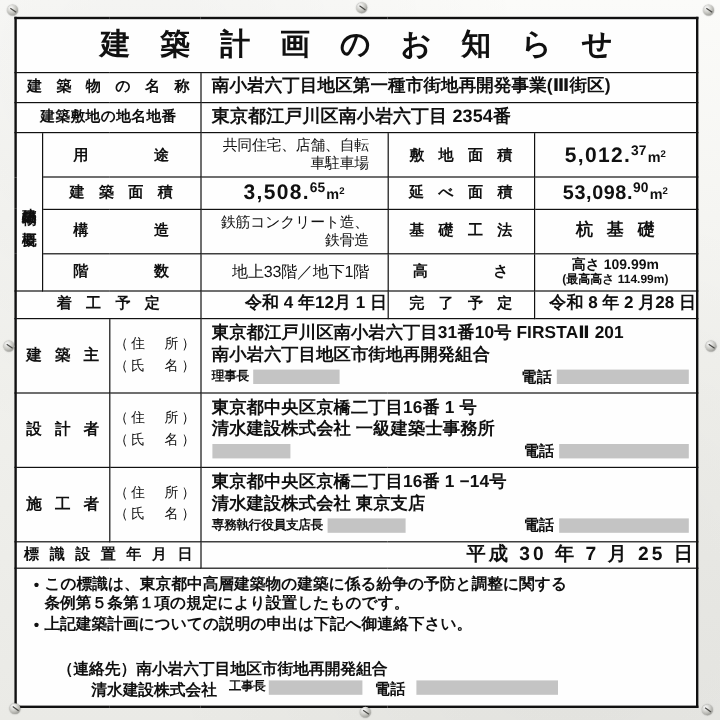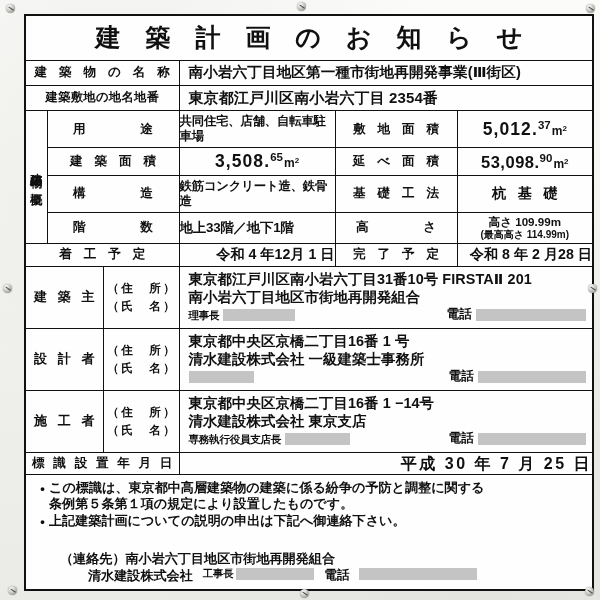--- a/index.html
+++ b/index.html
@@ -53,21 +53,21 @@
   .screw.s-tc { left: 297px; top: 2px; }
   .screw.s-tr { left: 586px; top: 4px; }
   .screw.s-ml { left: 3px;  top: 284px; }
   .screw.s-mr { left: 588px; top: 284px; }
   .screw.s-bl { left: 8px;  top: 586px; }
   .screw.s-bc { left: 300px; top: 589px; }
   .screw.s-br { left: 585px; top: 587px; }
 
   table.notice {
     position: absolute;
-    left: 24px;
+    left: 12px;
     top: 14px;
     width: 568px;
     border-collapse: collapse;
     background: #fefefe;
     table-layout: fixed;
     border: 2.4px solid #111;
     z-index: 2;
   }
   table.notice td {
     border: 1.3px solid #111;
@@ -112,24 +112,24 @@
     letter-spacing: 0.1px;
     margin-left: 12px;
   }
   .val-c {
     text-align: right;
     padding-left: 0 !important;
     font-weight: bold;
   }
   .val-sm {
     font-size: 12.4px;
-    font-weight: 700;
-    text-align: left;
+    font-weight: 400;
+    text-align: right;
     letter-spacing: -0.2px;
-    padding: 3px 0 !important;
+    padding: 3px 15px !important;
   }
   .val-sp {
     text-align: center;
     font-size: 14.2px;
     font-weight: 700;
     letter-spacing: 3.8px;
     text-indent: 3.8px;
     padding: 3px 0 !important;
   }
 
@@ -180,21 +180,21 @@
     font-weight: 700;
     letter-spacing: 3.6px;
     text-indent: 3.6px;
     white-space: nowrap;
     padding: 0 !important;
   }
   .party-sub {
     width: 76px;
     padding: 0 !important;
     font-size: 11.6px;
-    font-weight: 700;
+    font-weight: 400;
   }
   .party-sub div {
     height: 50%;
     display: flex;
     align-items: center;
     justify-content: center;
     letter-spacing: 2.4px;
     text-indent: 2.4px;
     white-space: nowrap;
   }

